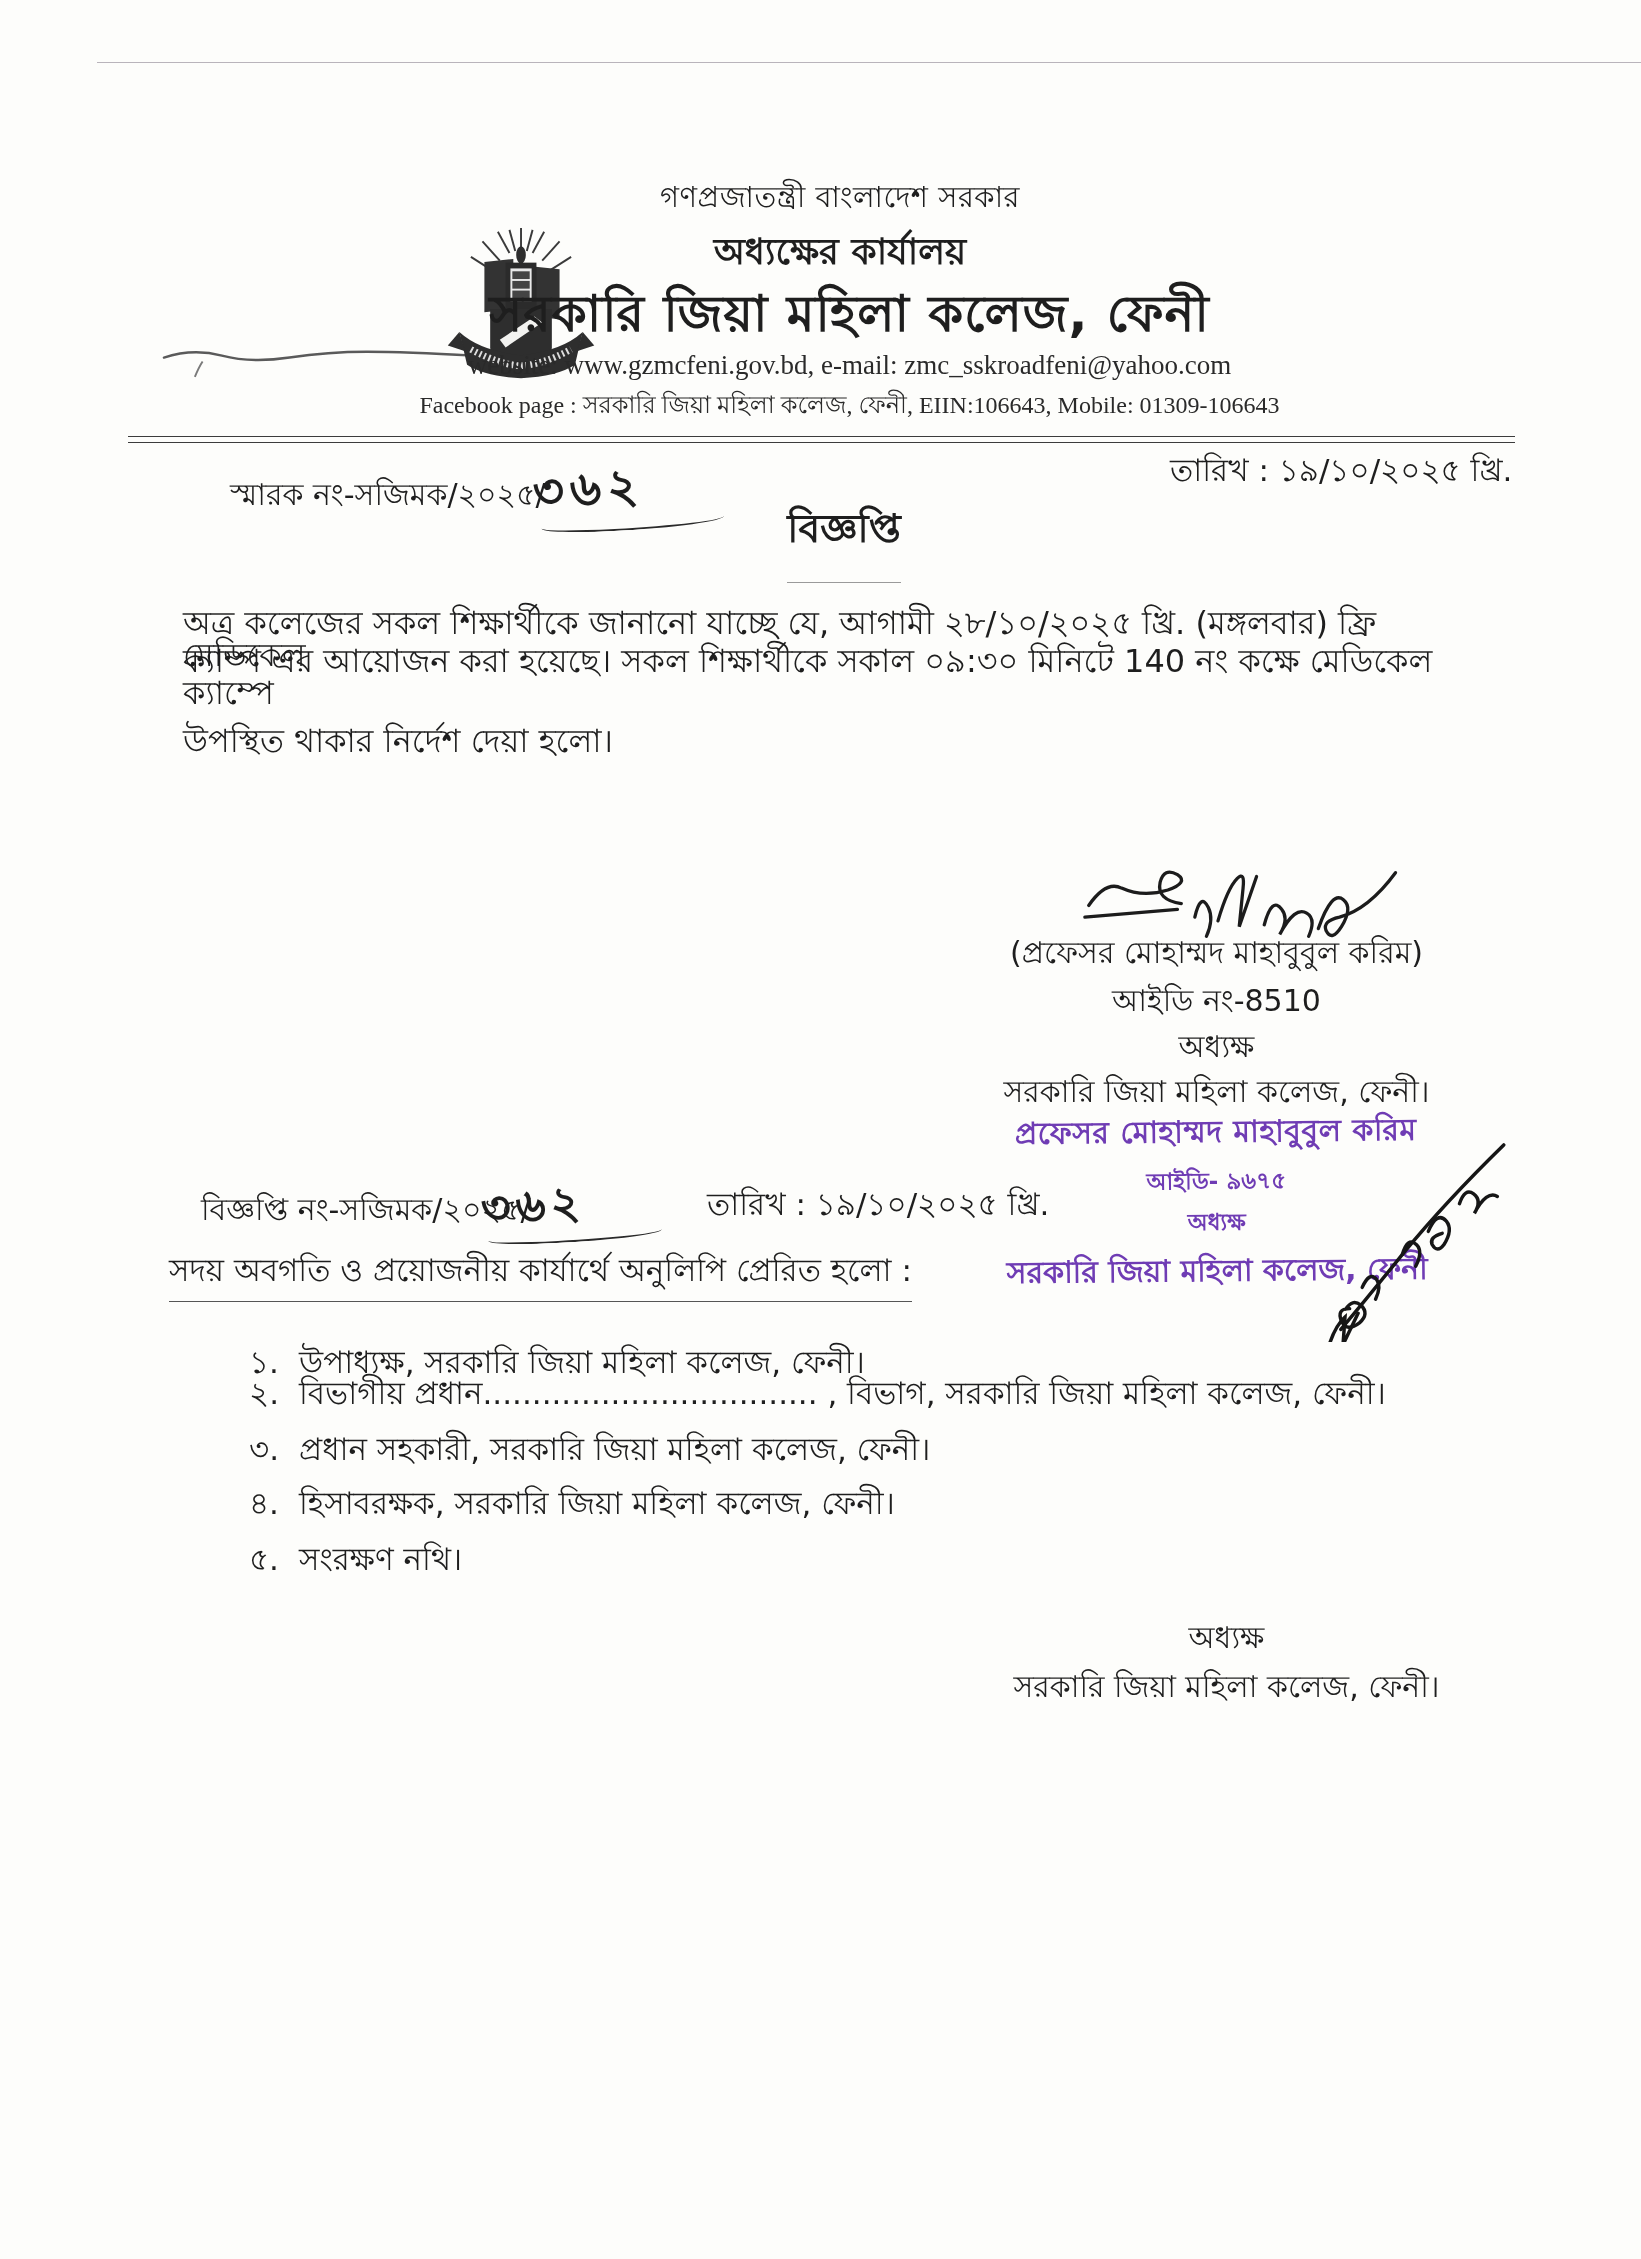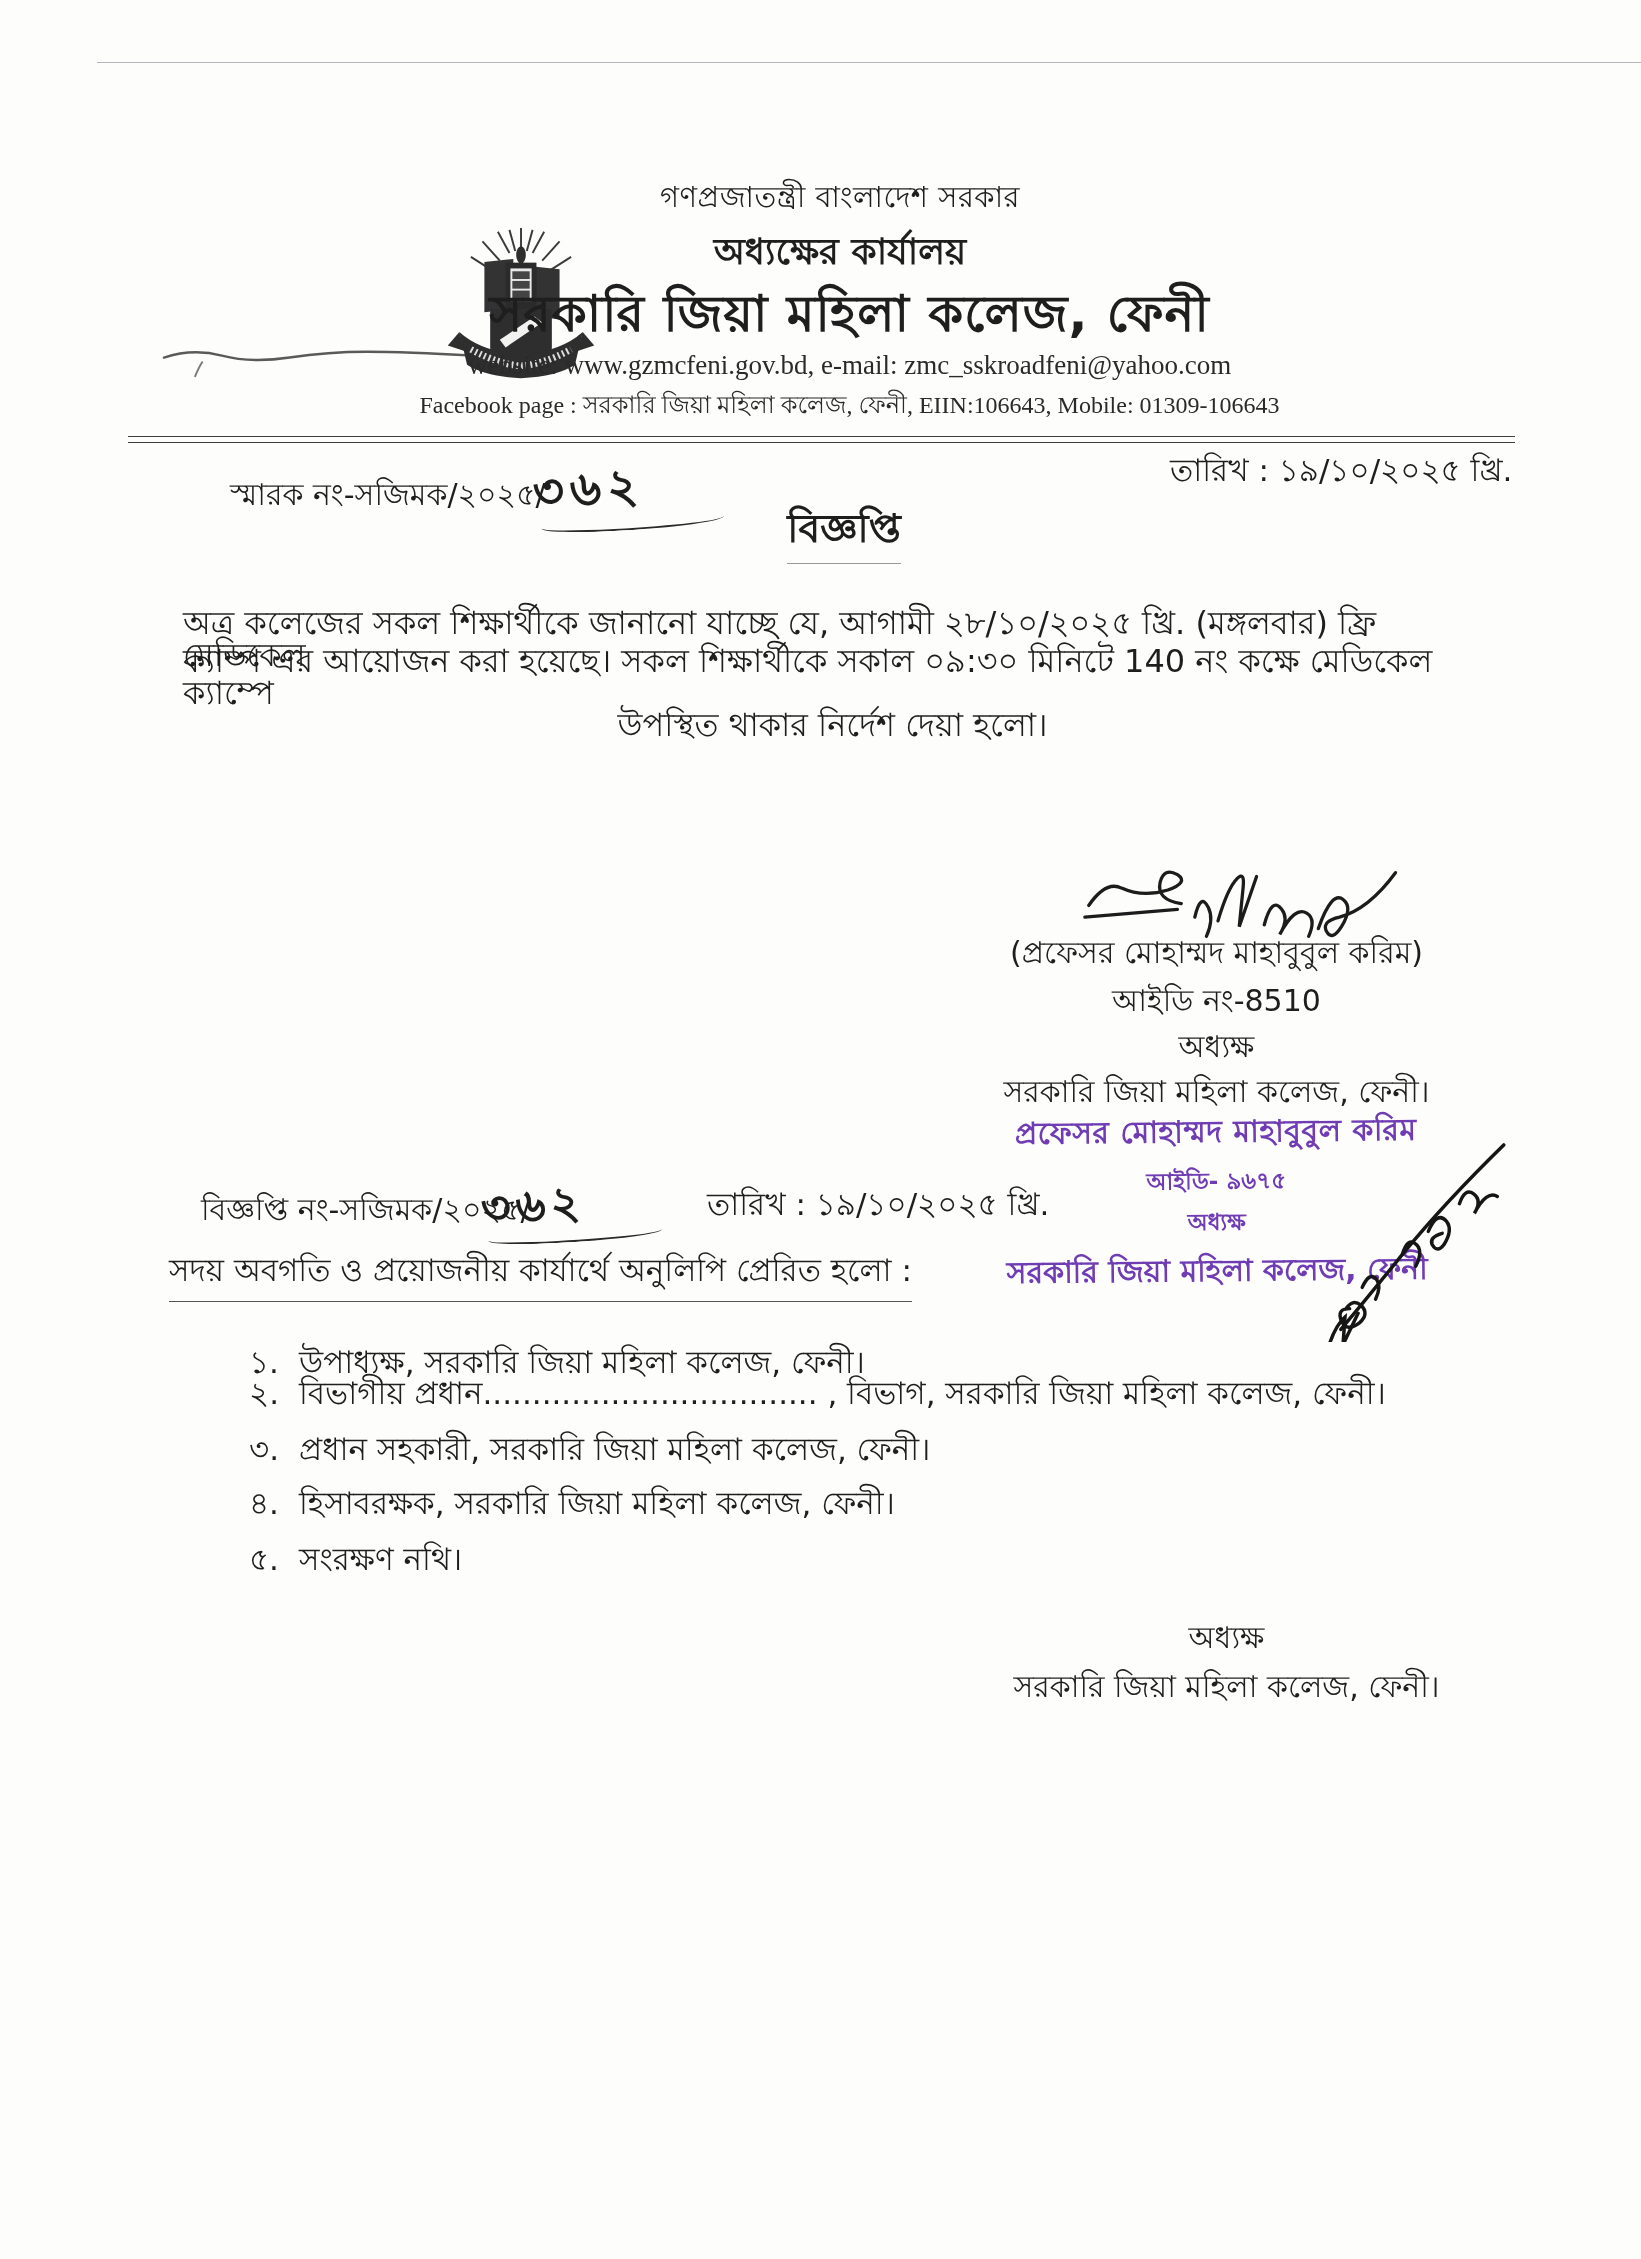--- a/index.html
+++ b/index.html
@@ -24,26 +24,26 @@
   .facebook-line{left:0;top:386px;width:1699px;font-size:24px;color:#2a2a2a;}
   .logo{left:442px;top:224px;width:159px;height:164px;}
   
   .double-rule{left:128px;top:436px;width:1387px;height:4.8px;border-top:1.9px solid #3c3c3c;border-bottom:1.9px solid #3c3c3c;}
   
   .memo-label{left:230px;top:471px;font-size:30px;}
   .memo-number{left:533px;top:452px;font-size:48px;font-weight:bold;transform:rotate(-4deg);letter-spacing:5.8px;}
   .memo-underline{left:541px;top:514px;width:183px;height:13.5px;border-bottom:2.9px solid #2a2a2a;border-radius:0 0 60% 40%;transform:rotate(-3deg);}
   .memo-date{left:1170px;top:446px;font-size:31px;}
   .doc-title{left:0;top:498px;width:1680px;font-size:39px;font-weight:bold;}
-  .doc-title span{display:inline-block;padding-bottom:0;border-bottom:1.4px solid #9a9a9a;margin-left:8px;}
+  .doc-title span{display:inline-block;padding-bottom:19px;border-bottom:1.4px solid #9a9a9a;margin-left:8px;}
   
   .body-line{left:183px;width:1299px;font-size:32px;line-height:1;}
   .bl1{top:607px;}
   .bl2{top:645px;}
-  .bl3{top:709px;text-align:center;}
+  .bl3{top:725px;}
   
   .sig-scribble{left:1081px;top:861px;}
   .sig-name{left:956px;top:929px;width:521px;font-size:30px;}
   .sig-id{left:956px;top:977px;width:521px;font-size:30px;}
   .sig-desig{left:956px;top:1023px;width:521px;font-size:30px;}
   .sig-inst{left:956px;top:1068px;width:521px;font-size:30px;}
   
   .stamp{left:927px;top:1108px;width:579px;color:#6f3cb4;text-align:center;transform:rotate(-.6deg);}
   .stamp .s1{font-size:30px;font-weight:bold;letter-spacing:0.5px;}
   .stamp .s2{font-size:23px;font-weight:bold;margin-top:3.9px;}

